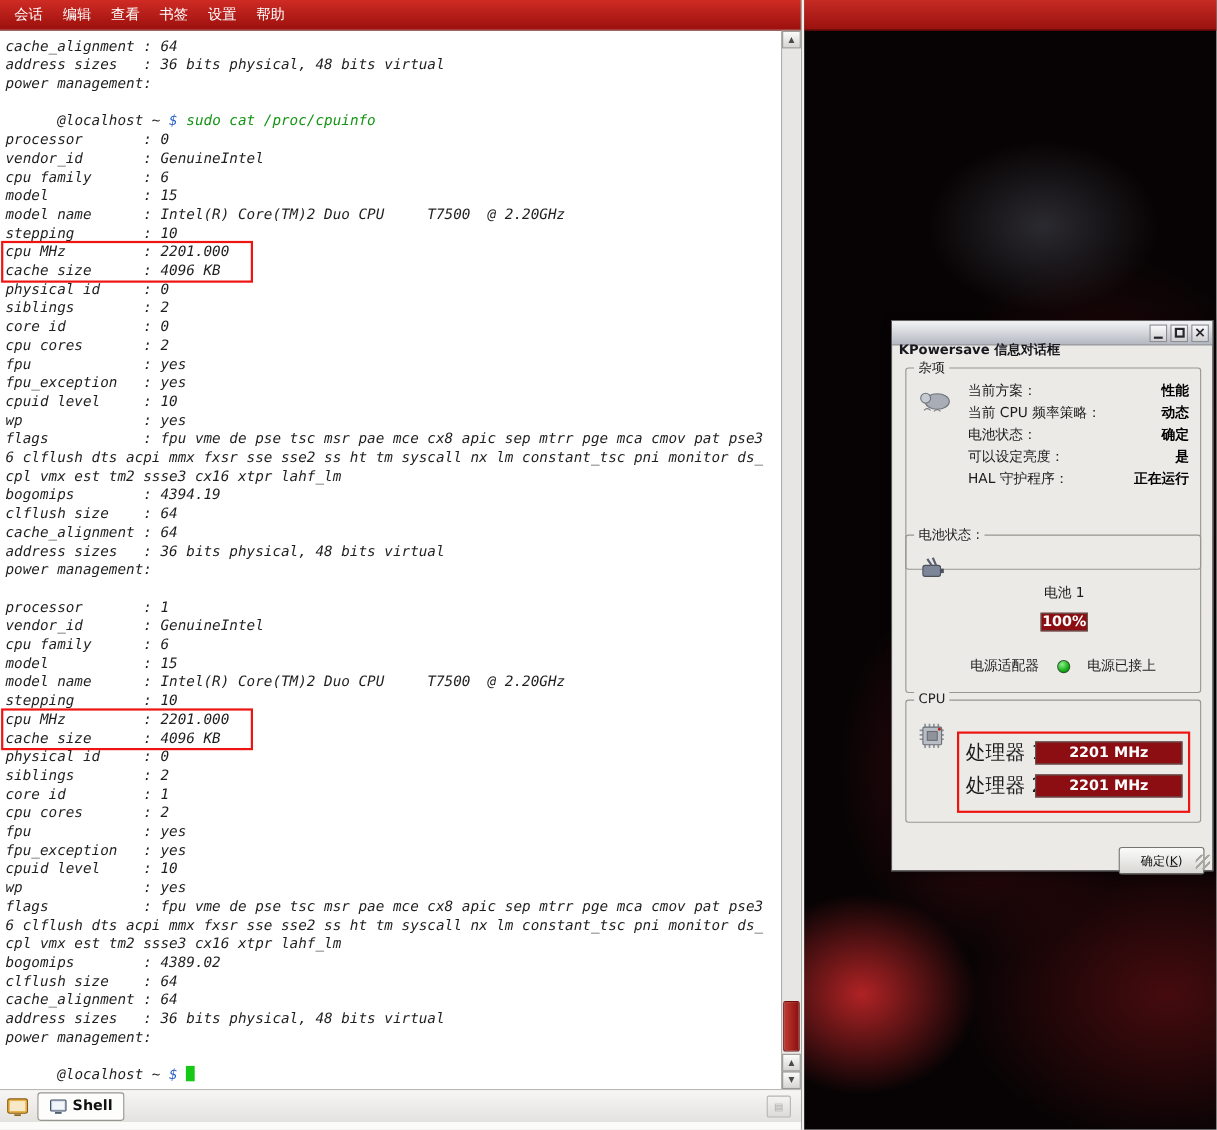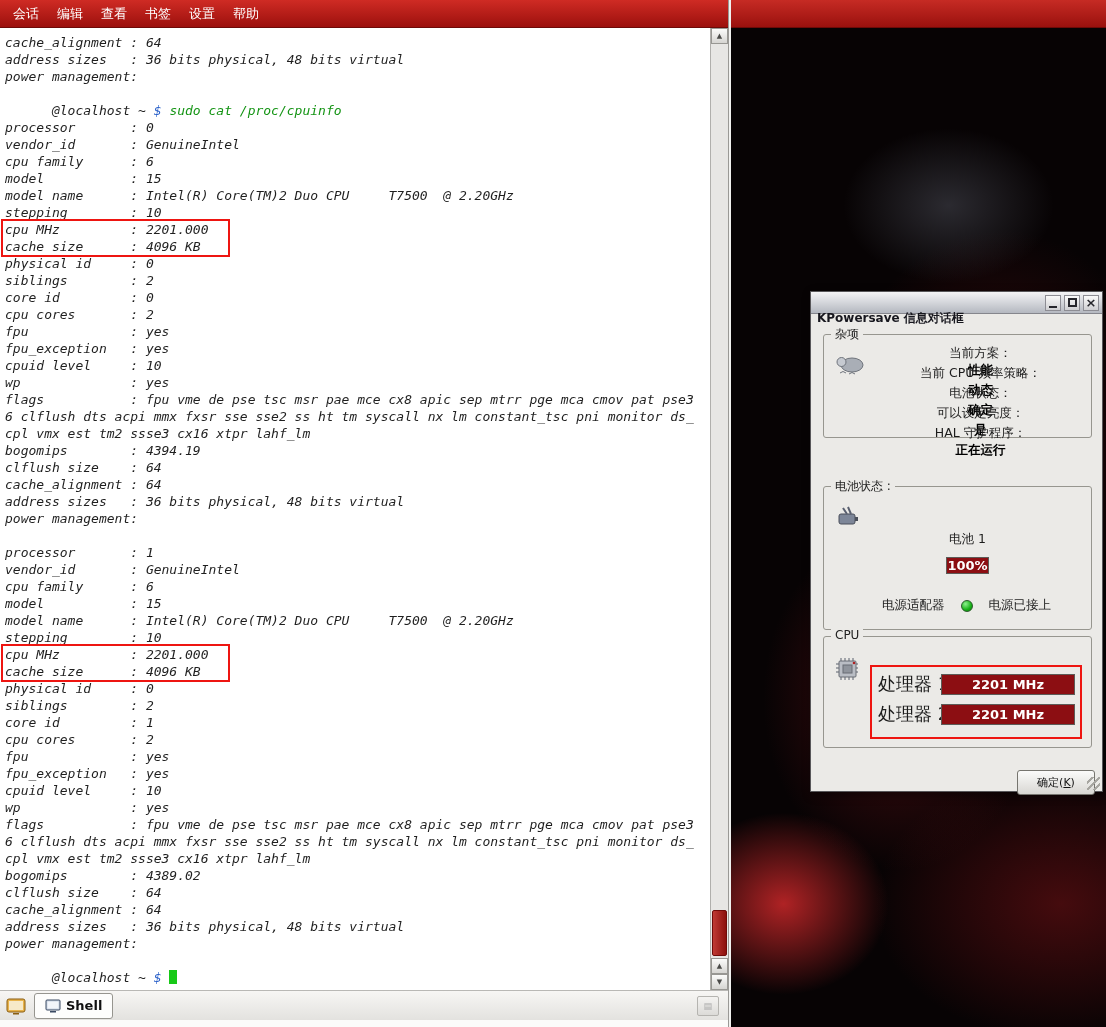--- a/index.html
+++ b/index.html
@@ -72,27 +72,27 @@
   .winbtn { width:16px; height:16px; background:linear-gradient(#fafafa,#cfcfd2); border:1px solid #8d8d94;
     display:flex; align-items:center; justify-content:center; cursor:pointer; }
   .glyph-min { width:8px; height:2px; background:#26262c; margin-top:8px; }
   .glyph-max { width:9px; height:9px; border:2px solid #26262c; }
   .glyph-close { font-size:13px; font-weight:bold; color:#26262c; line-height:13px; }
 
   .kps-body { position:relative; width:100%; height:478px; }
   .grp { position:absolute; left:12px; width:269px; border:1px solid #97968f; border-radius:3px; }
   .grp-legend { position:absolute; top:-9px; left:7px; background:#ebeae7; padding:0 4px;
     font-size:12px; color:#222; }
-  .grp-misc { top:20px; height:104px; }
+  .grp-misc { top:20px; height:184px; }
   .grp-batt { top:172px; height:144px; }
   .grp-cpu  { top:322px; height:112px; }
 
   .misc-icon { position:absolute; left:10px; top:14px; }
   .misc-rows { position:absolute; left:56px; right:10px; top:10px; }
-  .misc-row { display:flex; justify-content:space-between; align-items:center; height:20px; font-size:12.5px;flex-direction:column; }
+  .misc-row { display:flex; justify-content:space-between; align-items:center; height:20px; font-size:12.5px; }
   .m-label { color:#1c1c1c; }
   .m-value { font-weight:bold; color:#000; }
 
   .batt-icon { position:absolute; left:12px; top:18px; }
   .batt-row { position:absolute; left:48px; top:44px; right:28px; display:flex; align-items:center; gap:9px;flex-direction:column; }
   .batt-label { font-size:12.5px; white-space:nowrap; color:#1c1c1c; }
   .batt-bar { flex:1; height:21px; background:#8c0e12; border:1px solid #5c5b57;
     display:flex; align-items:center; justify-content:center; color:#fff; font-weight:bold; font-size:13px; }
   .adapter-row { position:absolute; left:58px; top:110px; display:flex; align-items:center; gap:16px;
     font-size:12.5px; color:#1c1c1c; }

